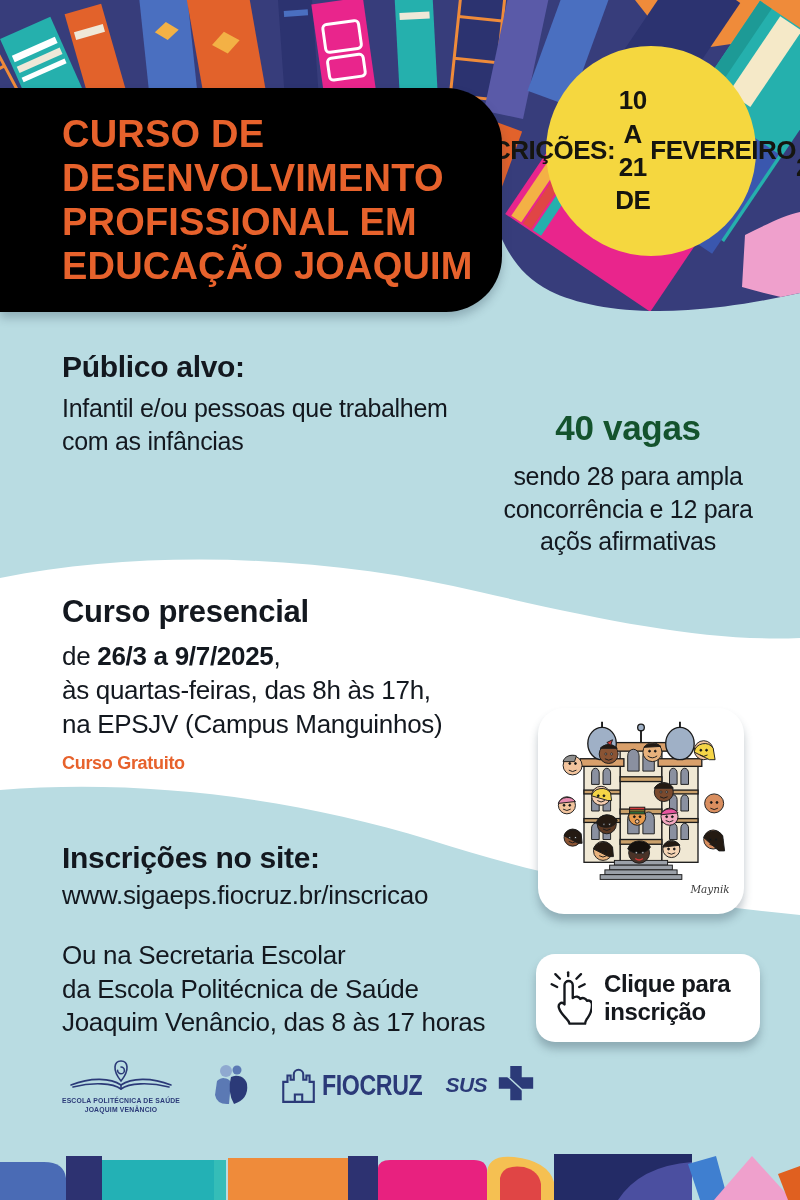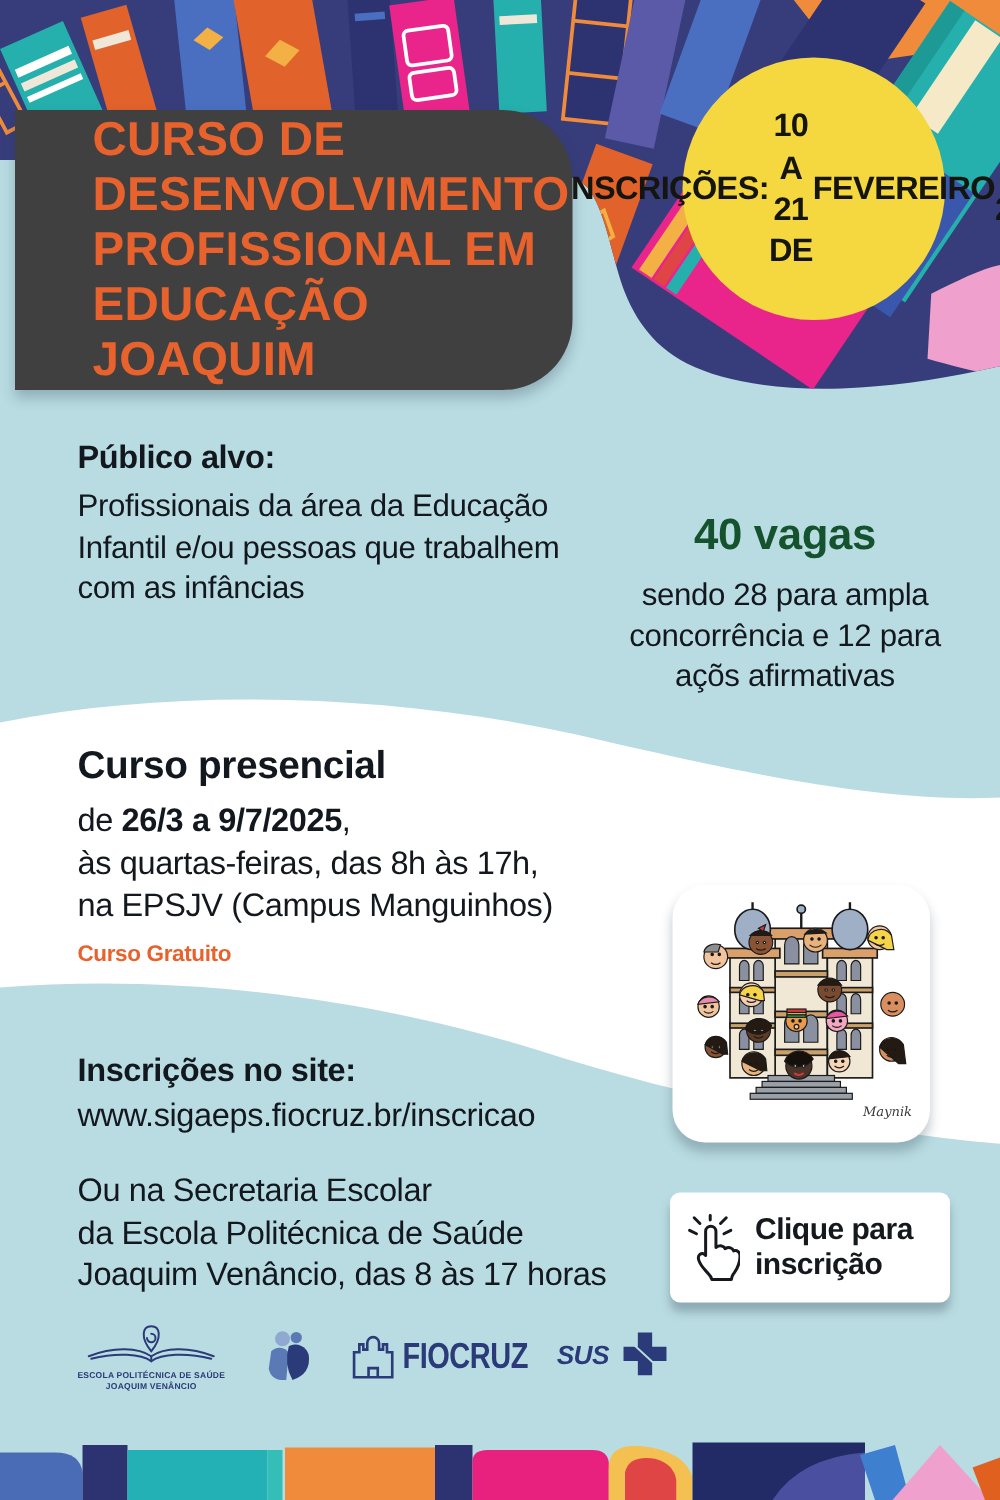--- a/index.html
+++ b/index.html
@@ -8,28 +8,28 @@
   .abs{position:absolute;}
   svg{display:block;}
 
   
   .header-art{left:0;top:0;}
   .badge{left:546;top:46px;left:546px;width:210px;height:210px;border-radius:50%;
          background:#f5d73f;display:flex;flex-direction:row;justify-content:center;
          align-items:center;text-align:center;}
   .badge-line{font-weight:bold;font-size:26px;line-height:1.28;color:#15150f;letter-spacing:-.5px;}
 
-  .title-card{left:12px;top:88px;width:446px;height:224px;background:#404040;
+  .title-card{left:0;top:88px;width:502px;height:224px;background:#000000;
               border-radius:0 56px 56px 0;box-shadow:0 6px 10px rgba(40,60,80,.28);
               display:flex;flex-direction:column;justify-content:center;padding-left:62px;box-sizing:border-box;}
   .title-line{font-size:38px;line-height:1.16;font-weight:bold;color:#e7622c;letter-spacing:.2px;}
 
   
   .publico{left:62px;top:350px;width:430px;}
-  .h1{font-size:26px;font-weight:bold;color:#13181f;margin-bottom:8px;letter-spacing:-.3px;}
+  .h1{font-size:30px;font-weight:bold;color:#13181f;margin-bottom:8px;letter-spacing:-.3px;}
   .body-line{font-size:25px;line-height:1.3;letter-spacing:-.3px;}
   .note{margin-top:14px;}
   .note-line{font-size:21px;line-height:1.5;font-style:italic;color:#33539f;letter-spacing:-.2px;}
 
   
   .vagas{left:478px;top:408px;width:300px;text-align:center;}
   .vagas-head{font-size:35px;font-weight:bold;color:#14532d;margin-bottom:12px;letter-spacing:-.3px;}
 
   
   .curso{left:62px;top:594px;width:430px;}
@@ -40,21 +40,21 @@
   
   .illus-card{left:538px;top:708px;width:206px;height:206px;background:#fff;border-radius:26px;
               box-shadow:0 7px 9px rgba(60,80,95,.32);display:flex;align-items:center;justify-content:center;}
 
   
   .inscricao{left:62px;top:841px;width:440px;}
   .inscricao .h1{margin-bottom:4px;}
   .alt{margin-top:26px;}
 
   
-  .cta{left:536px;top:954px;width:224px;height:88px;background:#fff;border:none;border-radius:8px;
+  .cta{left:536px;top:954px;width:224px;height:88px;background:#fff;border:none;border-radius:19px;
        box-shadow:0 7px 8px rgba(60,80,95,.35);display:flex;align-items:center;gap:12px;
        padding:0 14px 0 12px;box-sizing:border-box;cursor:pointer;text-align:left;}
   .cta-text{font-size:24px;line-height:1.15;font-weight:bold;color:#15181d;
             font-family:"Liberation Sans","DejaVu Sans",sans-serif;letter-spacing:-.4px;}
 
   
   .footer{left:56px;top:1056px;display:flex;align-items:center;gap:26px;}
   .logo-epsjv{display:flex;flex-direction:column;align-items:center;width:130px;}
   .epsjv-line{font-size:6.8px;font-weight:bold;color:#2b3a78;letter-spacing:.2px;line-height:1.35;text-align:center;}
   .logo-cogepe{display:flex;align-items:center;gap:6px;}
@@ -170,21 +170,20 @@
 
   <div class="abs title-card">
     <div class="title-line">CURSO DE</div>
     <div class="title-line">DESENVOLVIMENTO</div>
     <div class="title-line">PROFISSIONAL EM</div>
     <div class="title-line">EDUCAÇÃO JOAQUIM</div>
   </div>
 
   <div class="abs publico">
     <div class="h1">Público alvo:</div>
-    <div class="body-line">Profissionais da área da Educação</div>
     <div class="body-line">Infantil e/ou pessoas que trabalhem</div>
     <div class="body-line">com as infâncias</div>
   </div>
 
   <div class="abs vagas">
     <div class="vagas-head">40 vagas</div>
     <div class="body-line">sendo 28 para ampla</div>
     <div class="body-line">concorrência e 12 para</div>
     <div class="body-line">açõs afirmativas</div>
   </div>

